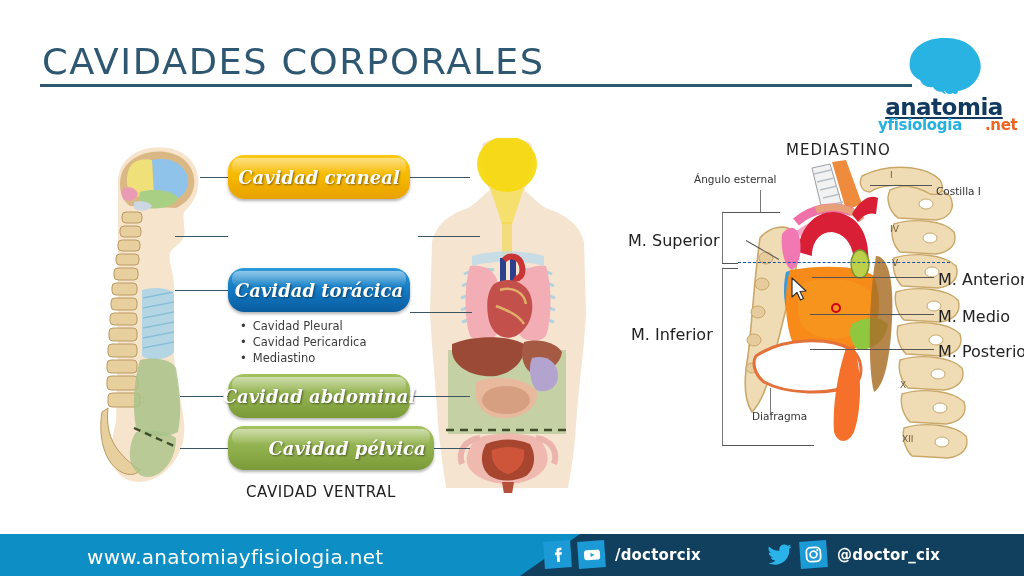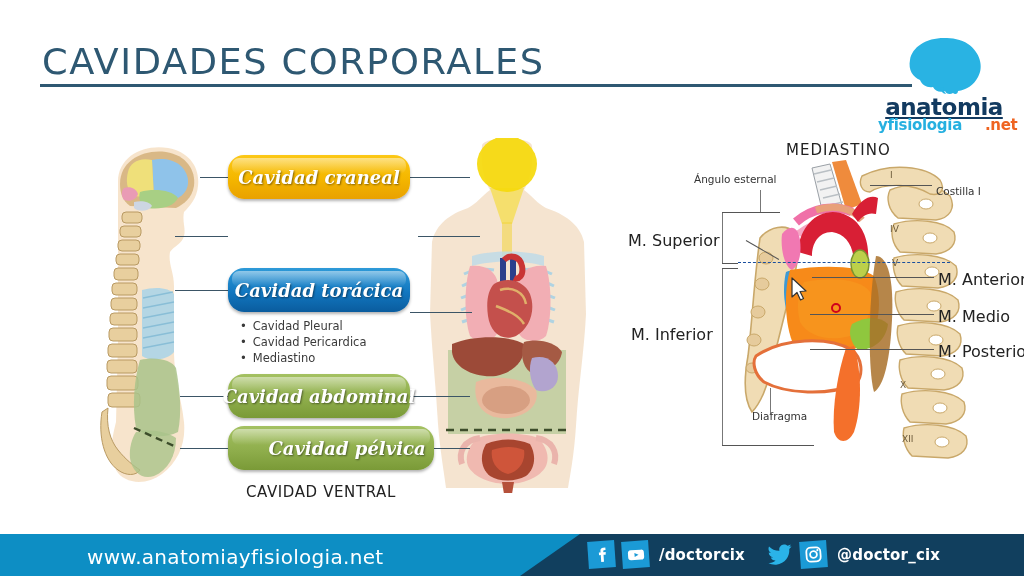--- a/index.html
+++ b/index.html
@@ -114,21 +114,21 @@
   
   .footer{position:absolute;left:0;top:534px;width:1024px;height:42px;overflow:hidden;}
   .footer-left{position:absolute;left:0;top:0;width:620px;height:42px;background:#0d8ec4;}
   .footer-right{position:absolute;left:520px;top:0;width:504px;height:42px;background:#113f5e;
       clip-path:polygon(60px 0,504px 0,504px 42px,0 42px);}
   .footer-url{
     position:absolute;left:55px;top:11px;font-size:20px;color:#ffffff;
     font-family:"DejaVu Sans",sans-serif;letter-spacing:.3px;margin-left:32px;
   }
   .social-group{position:absolute;top:7px;display:flex;align-items:center;gap:7px;}
-  #sg1{left:588px;}
+  #sg1{left:544px;}
   #sg2{left:766px;}
   .sq{width:27px;height:27px;background:#1b9ad6;transform:rotate(-4deg);
       display:flex;align-items:center;justify-content:center;}
   .sq.plain{background:transparent;}
   .handle{color:#fff;font-size:15px;font-weight:bold;letter-spacing:.2px;
       font-family:"DejaVu Sans",sans-serif;margin-left:3px;}
 </style>
 </head>
 <body>
 

